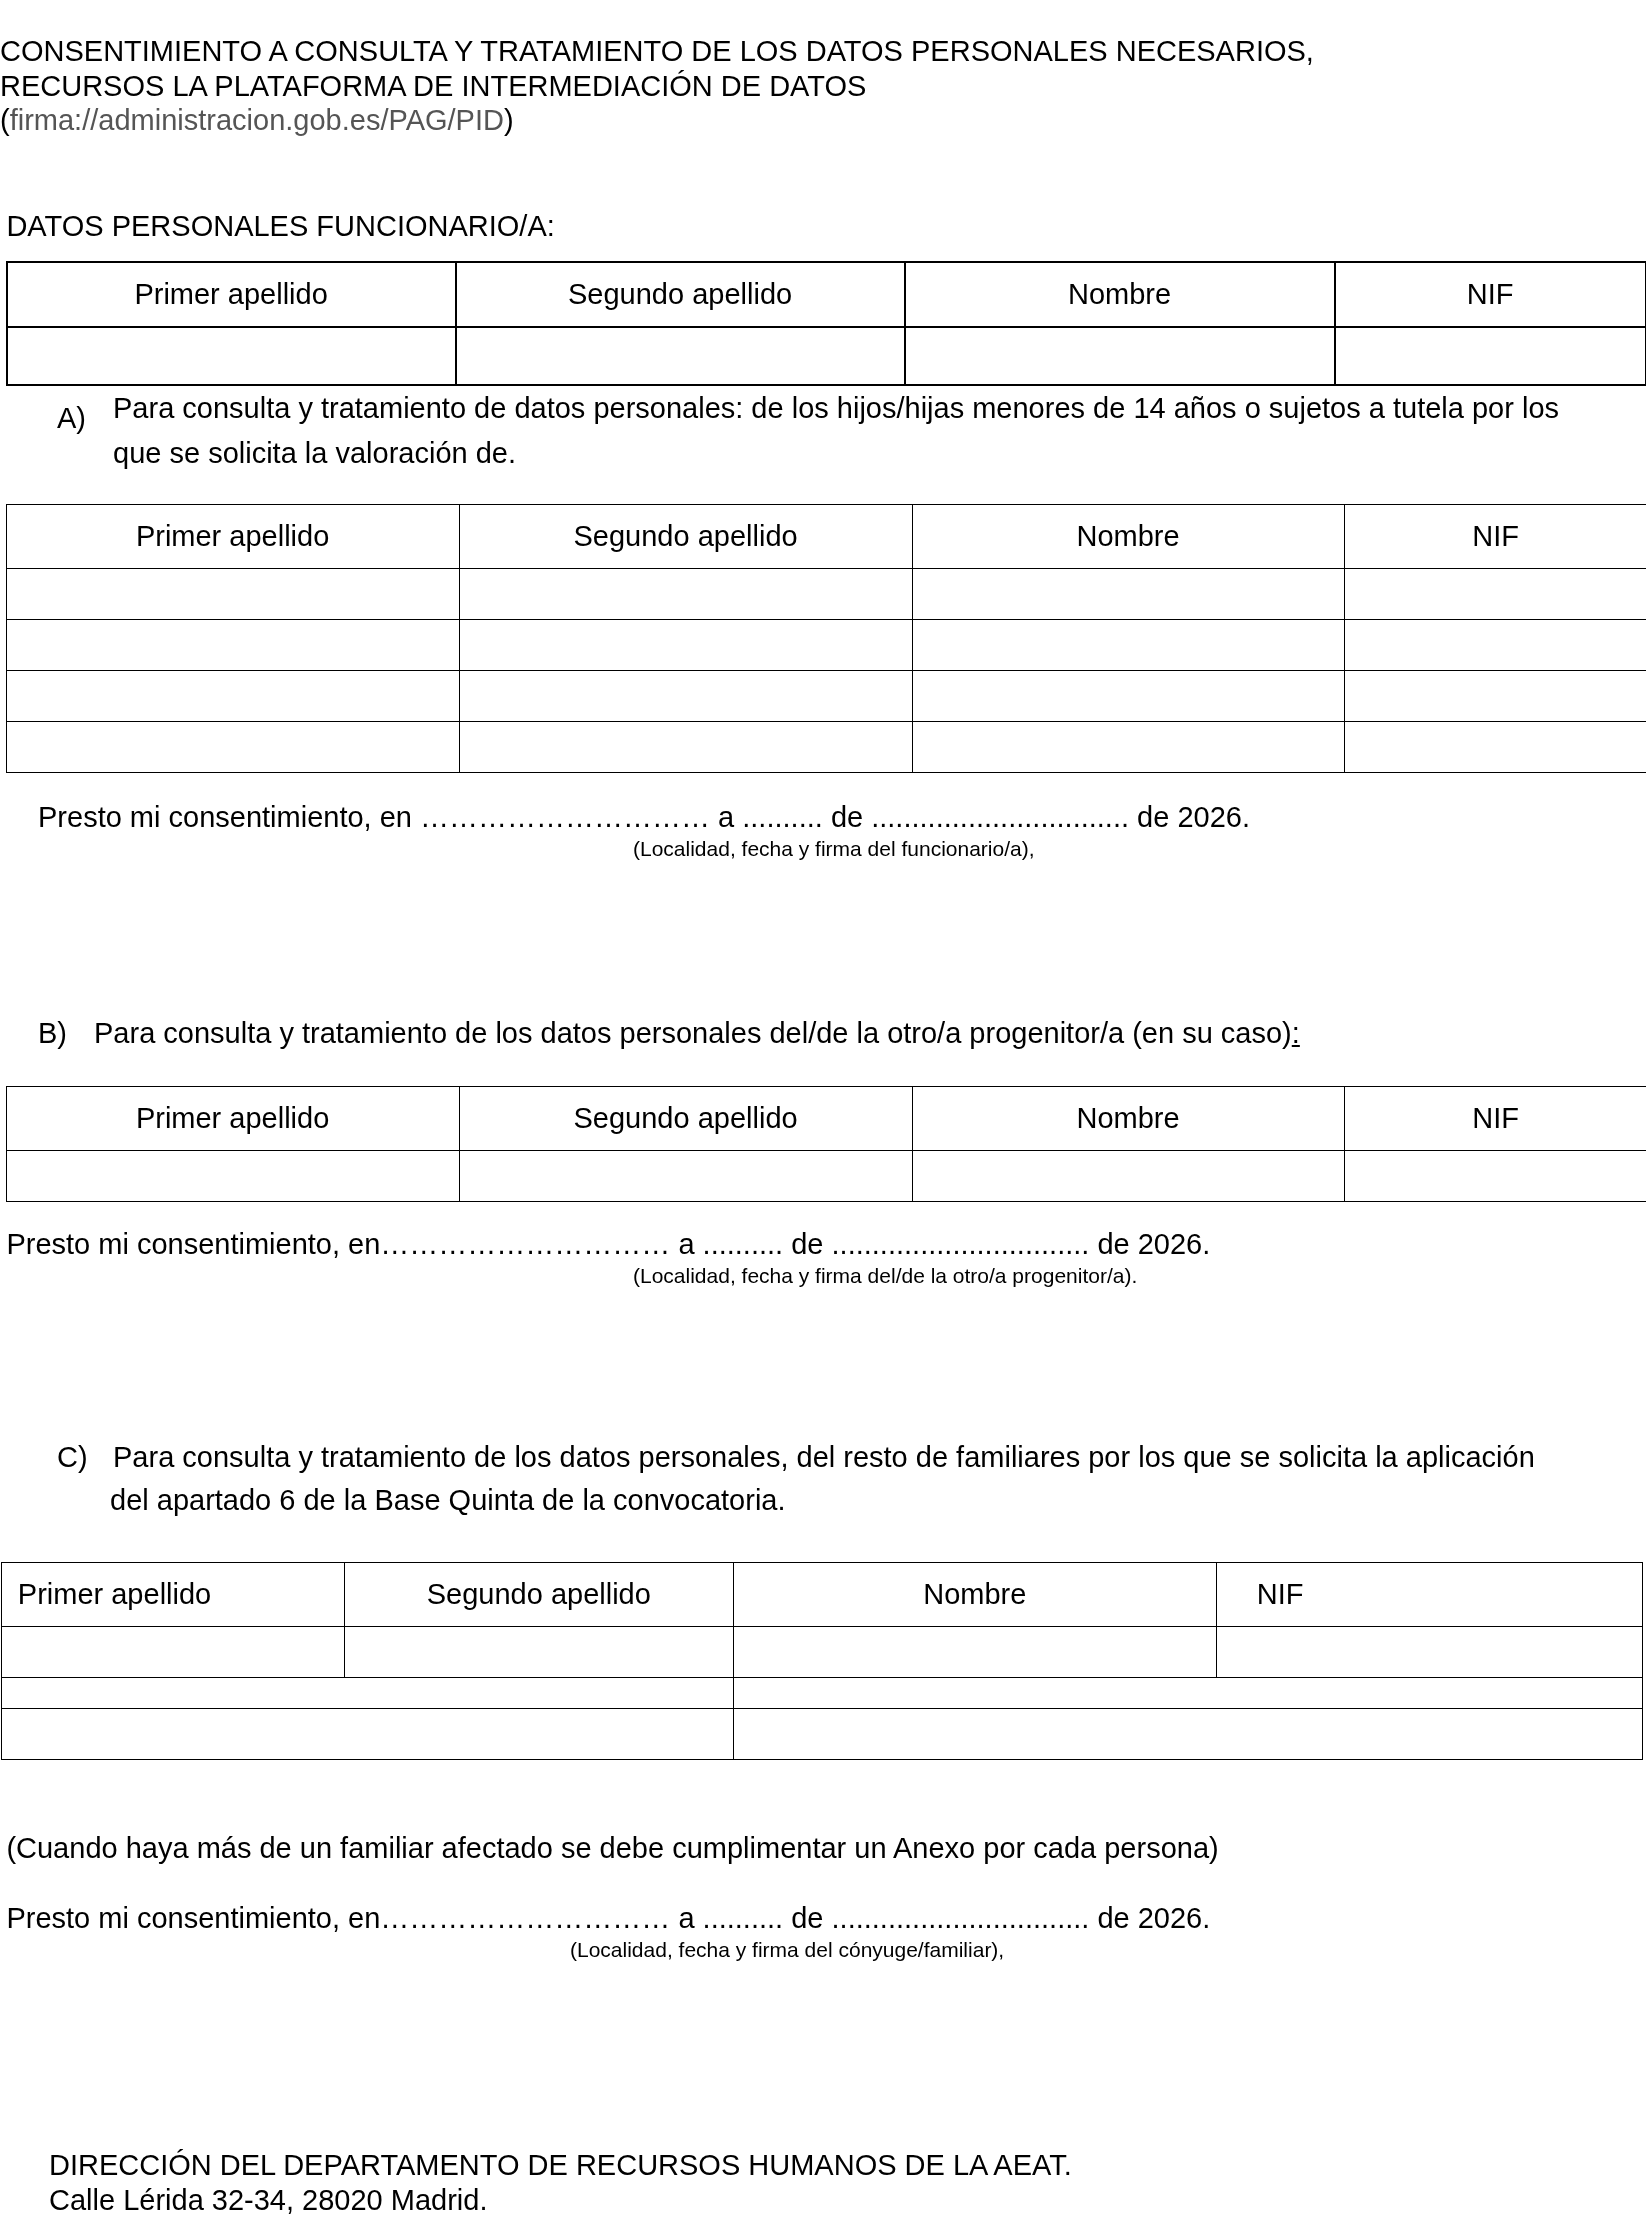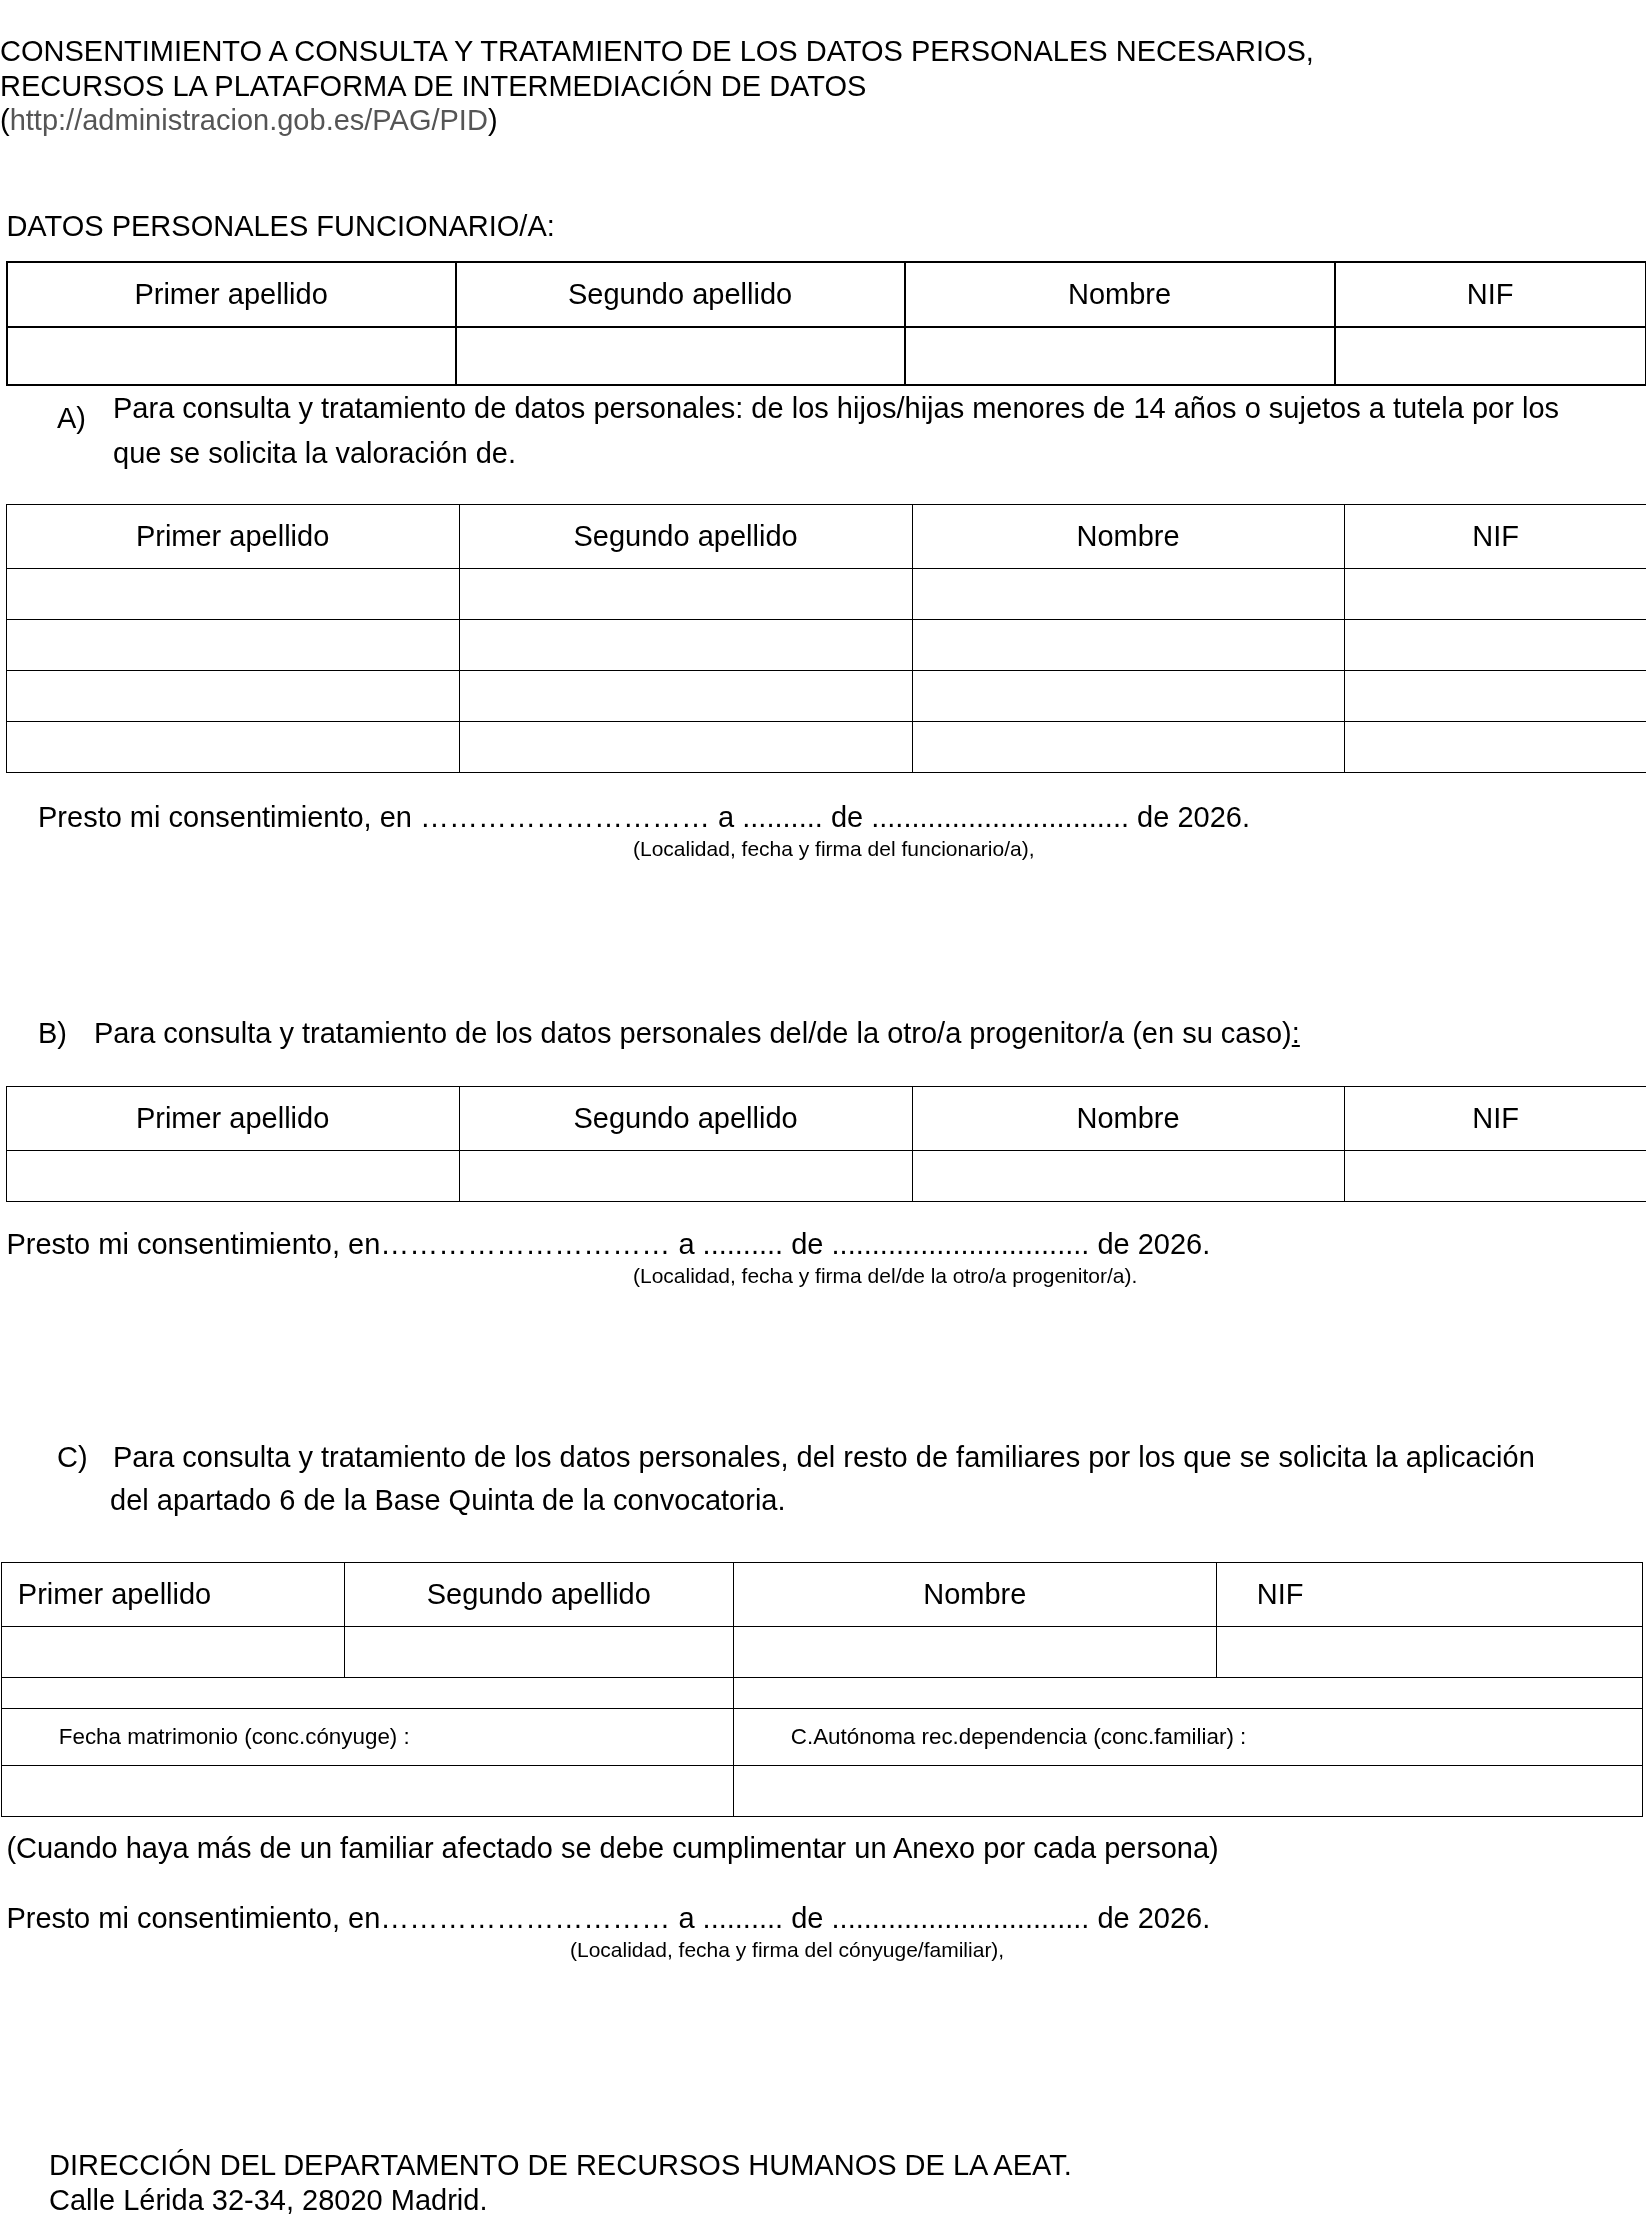--- a/index.html
+++ b/index.html
@@ -20,21 +20,21 @@
   table.t1 td { border-width: 2.4px; }
   .left-td { text-align: left !important; padding-left: 16px !important; }
   .small-td { font-size: 22.4px !important; text-align: left !important; padding-left: 57px !important; }
   .u { text-decoration: underline; }
 </style>
 </head>
 <body>
 
 <div class="abs title" style="top:34px;">CONSENTIMIENTO A CONSULTA Y TRATAMIENTO DE LOS DATOS PERSONALES NECESARIOS,</div>
 <div class="abs title" style="top:69px;">RECURSOS LA PLATAFORMA DE INTERMEDIACIÓN DE DATOS</div>
-<div class="abs title" style="top:103px;"><span>(</span><span class="url">http://administracion.gob.es/PAG/PID</span><span>)</span></div>
+<div class="abs title" style="top:103px;"><span>(</span><span class="url">firma://administracion.gob.es/PAG/PID</span><span>)</span></div>
 
 <div class="abs lbl" style="left:6.4px; top:209px;">DATOS PERSONALES FUNCIONARIO/A:</div>
 <table class="grid t1" style="left:5.6px; top:261px; width:1638px;">
   <colgroup>
       <col style="width:449px">
       <col style="width:449px">
       <col style="width:430px">
       <col style="width:311px">
     </colgroup>
   <tbody>
@@ -152,24 +152,20 @@
     <td></td>
     <td></td>
     <td></td>
     <td></td>
   </tr>
   <tr style="height:24px;">
     <td colspan="2"></td>
     <td colspan="2"></td>
   </tr>
   <tr style="height:51px;">
-    <td colspan="2" class="small-td">Fecha matrimonio (conc.cónyuge) :</td>
-    <td colspan="2" class="small-td" style="padding-left:57px !important;">C.Autónoma rec.dependencia (conc.familiar) :</td>
-  </tr>
-  <tr style="height:51px;">
     <td colspan="2"></td>
     <td colspan="2"></td>
   </tr>
 </tbody>
   </table>
 
 <div class="abs lbl" style="left:6.4px; top:1831px;">(Cuando haya más de un familiar afectado se debe cumplimentar un Anexo por cada persona)</div>
 <div class="abs lbl" style="left:6.4px; top:1901px;">Presto mi consentimiento, en………………………… a .......... de ................................ de 2026.</div>
 <div class="abs cap" style="left:570px; top:1938px;">(Localidad, fecha y firma del cónyuge/familiar),</div>
 

